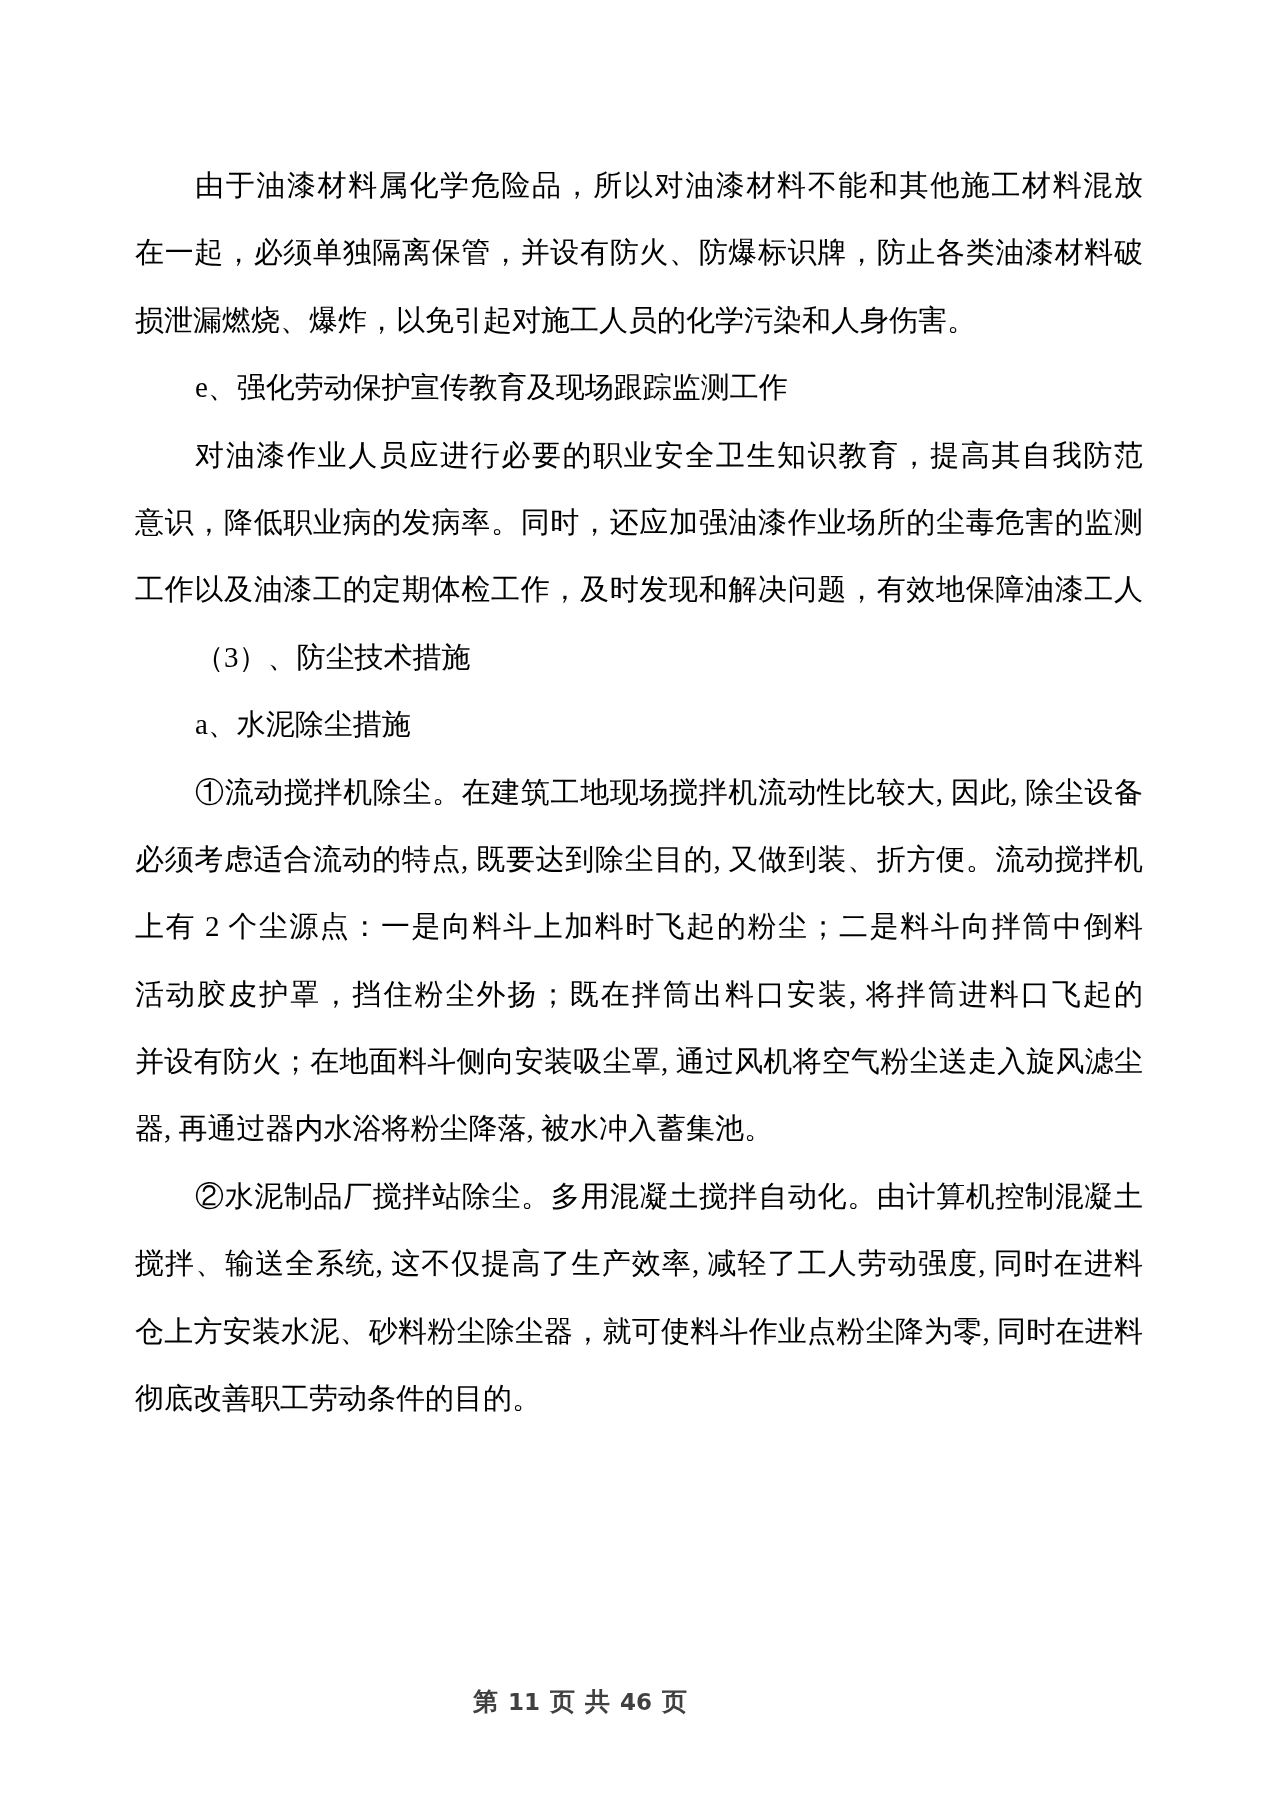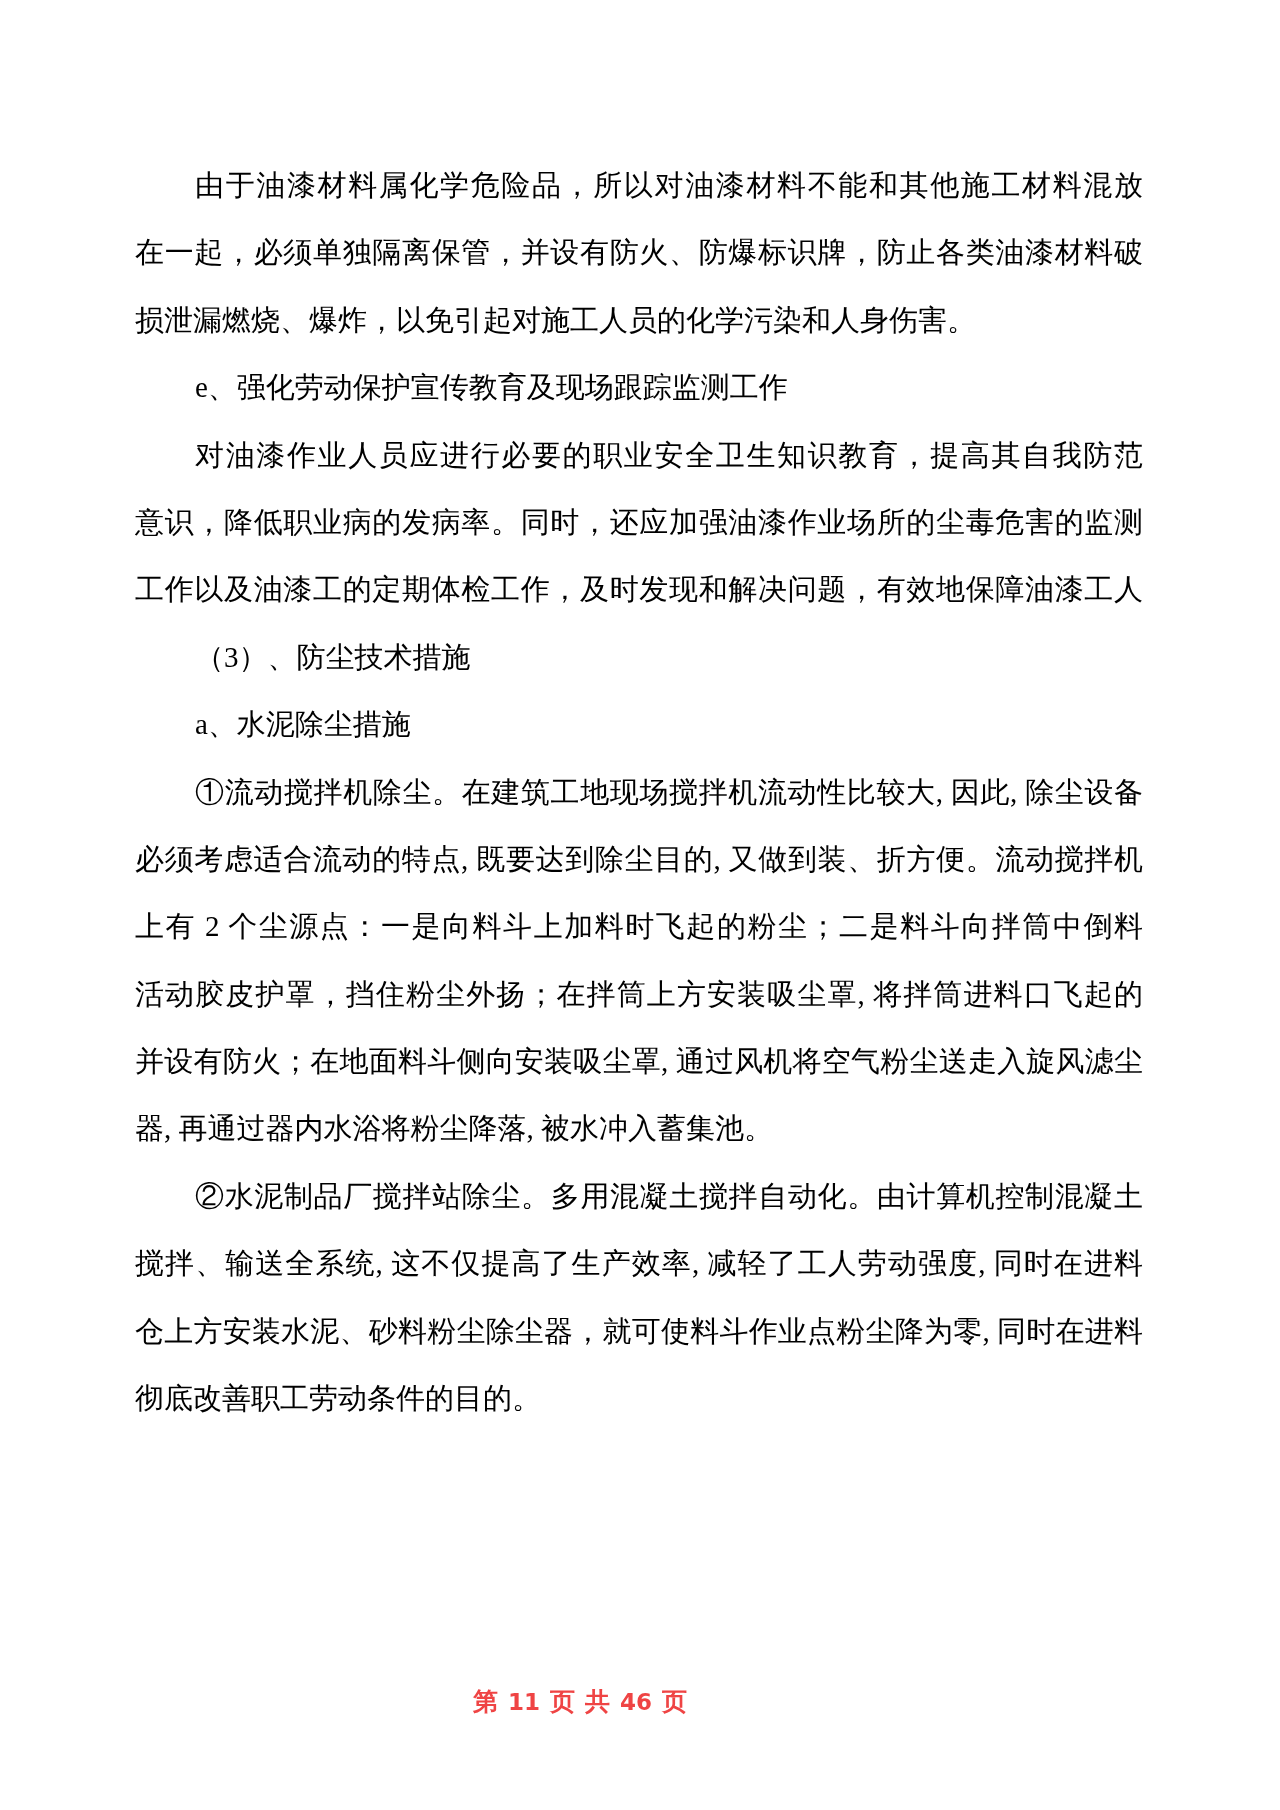--- a/index.html
+++ b/index.html
@@ -34,21 +34,21 @@
   .ln.indent { text-indent: 60px; }
   .footer {
     position: absolute;
     left: 0;
     top: 1682px;
     width: 1160px;
     text-align: center;
     font-weight: 700;
     font-size: 25px;
     line-height: 40px;
-    color: #ef4444;
+    color: #404040;
   }
   .footer span { margin: 0 5px; }
   .footer .num {
     font-family: "DejaVu Sans", "Liberation Sans", sans-serif;
     font-size: 23px;
   }
 </style>
 </head>
 <body>
 
@@ -59,21 +59,21 @@
     <div class="ln">损泄漏燃烧、爆炸，以免引起对施工人员的化学污染和人身伤害。</div>
     <div class="ln indent">e、强化劳动保护宣传教育及现场跟踪监测工作</div>
     <div class="ln indent justify">对油漆作业人员应进行必要的职业安全卫生知识教育，提高其自我防范</div>
     <div class="ln justify">意识，降低职业病的发病率。同时，还应加强油漆作业场所的尘毒危害的监测</div>
     <div class="ln justify">工作以及油漆工的定期体检工作，及时发现和解决问题，有效地保障油漆工人</div>
     <div class="ln indent">（3）、防尘技术措施</div>
     <div class="ln indent">a、水泥除尘措施</div>
     <div class="ln indent justify">①流动搅拌机除尘。在建筑工地现场搅拌机流动性比较大, 因此, 除尘设备</div>
     <div class="ln justify">必须考虑适合流动的特点, 既要达到除尘目的, 又做到装、折方便。流动搅拌机</div>
     <div class="ln justify">上有 2 个尘源点：一是向料斗上加料时飞起的粉尘；二是料斗向拌筒中倒料</div>
-    <div class="ln justify">活动胶皮护罩，挡住粉尘外扬；在拌筒上方安装吸尘罩, 将拌筒进料口飞起的</div>
+    <div class="ln justify">活动胶皮护罩，挡住粉尘外扬；既在拌筒出料口安装, 将拌筒进料口飞起的</div>
     <div class="ln justify">并设有防火；在地面料斗侧向安装吸尘罩, 通过风机将空气粉尘送走入旋风滤尘</div>
     <div class="ln">器, 再通过器内水浴将粉尘降落, 被水冲入蓄集池。</div>
     <div class="ln indent justify">②水泥制品厂搅拌站除尘。多用混凝土搅拌自动化。由计算机控制混凝土</div>
     <div class="ln justify">搅拌、输送全系统, 这不仅提高了生产效率, 减轻了工人劳动强度, 同时在进料</div>
     <div class="ln justify">仓上方安装水泥、砂料粉尘除尘器，就可使料斗作业点粉尘降为零, 同时在进料</div>
     <div class="ln">彻底改善职工劳动条件的目的。</div>
   </div>
 
   <div class="footer">
     <span>第</span><span class="num">11</span><span>页</span><span>共</span><span class="num">46</span><span>页</span>

